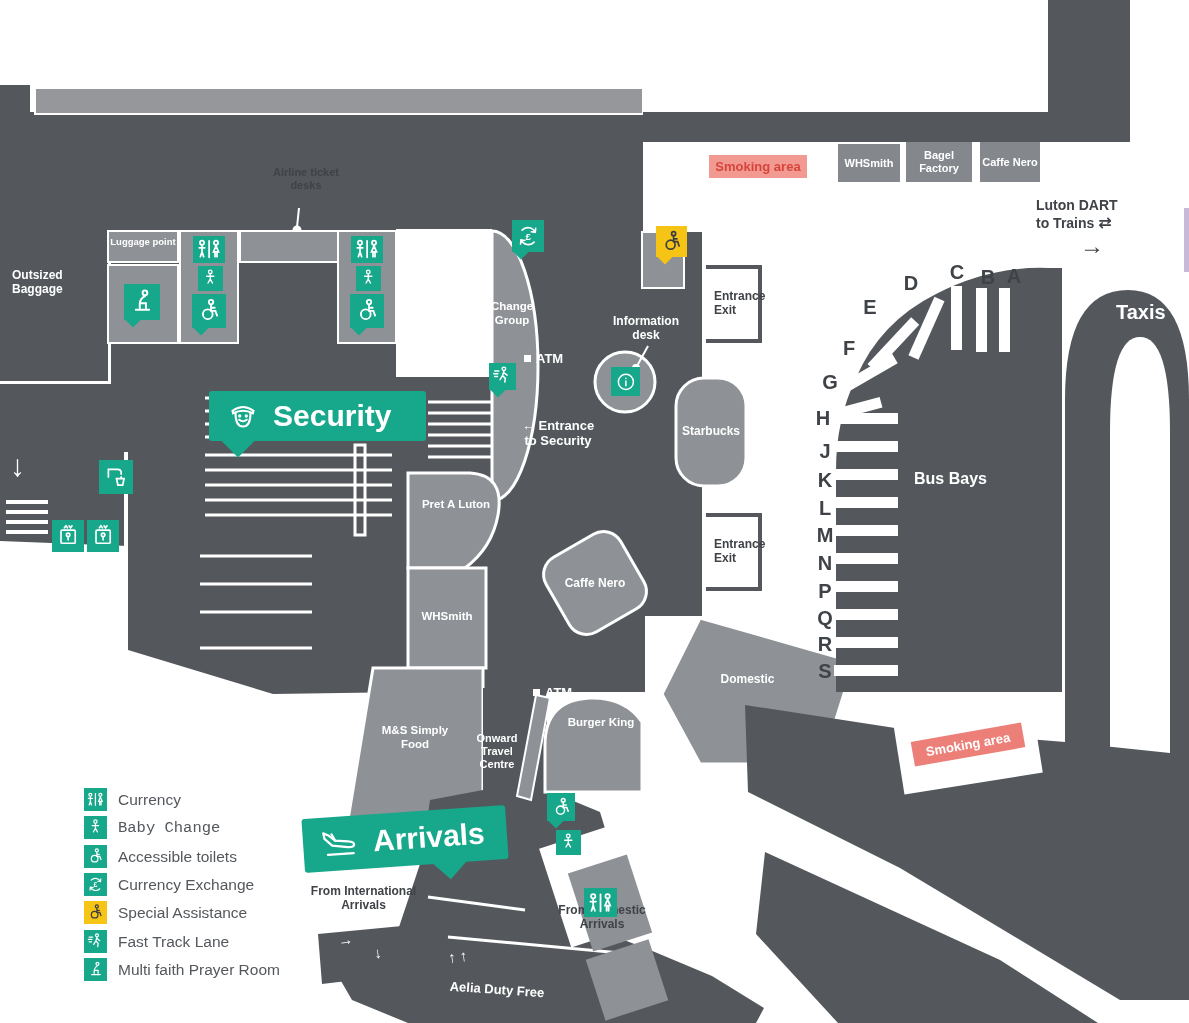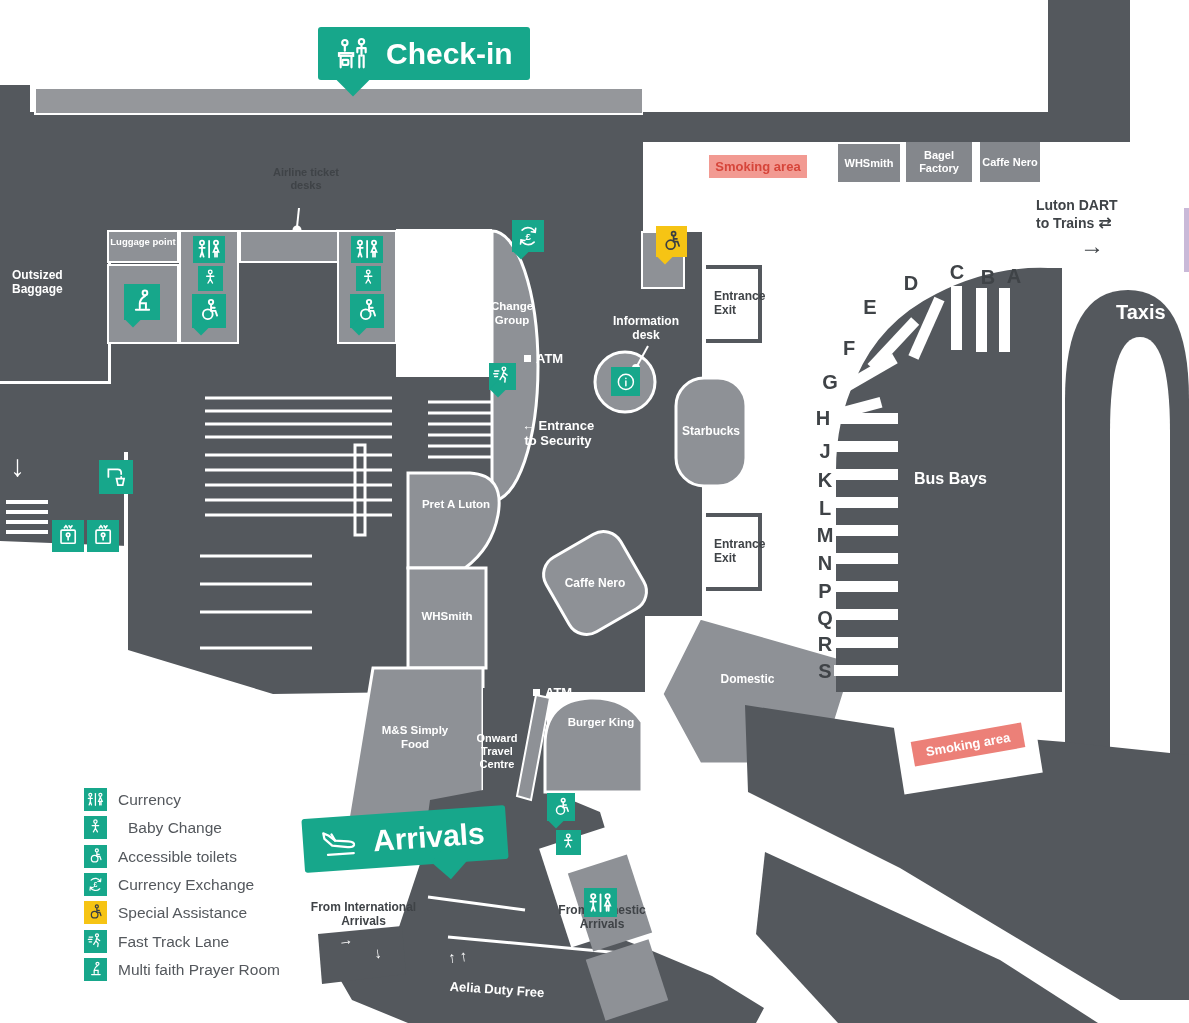--- a/index.html
+++ b/index.html
@@ -208,34 +208,32 @@
 
   <div class="grybox" style="left:107px;top:230px;width:72px;height:33px;">
     <div class="lbl w ctr" style="left:0;top:4px;width:68px;font-size:9.5px;">Luggage point</div>
   </div>
   <div class="grybox" style="left:107px;top:264px;width:72px;height:80px;"></div>
   <div class="grybox" style="left:179px;top:230px;width:60px;height:114px;"></div>
   <div class="grybox" style="left:239px;top:230px;width:100px;height:33px;"></div>
   <div class="grybox" style="left:337px;top:230px;width:60px;height:114px;"></div>
   <div class="grybox" style="left:641px;top:231px;width:44px;height:58px;"></div>
 
-  <div class="banner" style="left:318px;top:27px;width:180px;height:53px;font-size:30px;">
-    <svg width="40" height="34" viewBox="0 0 24 20" stroke="#fff" stroke-width="1.3" fill="none" stroke-linecap="round">
-      <circle cx="6.5" cy="3.2" r="1.6"></circle>
-        <path d="M4,9.5 H9 M6.5,4.8 V8"></path>
-      <rect x="3" y="9.5" width="8.5" height="1.6"></rect>
-        <path d="M4,11.1 V18 M10.5,11.1 V18"></path>
-      <rect x="5" y="13.5" width="3.6" height="3" rx="0.5"></rect>
-      <circle cx="16.5" cy="2.6" r="1.6"></circle>
-        <path d="M16.5,4.2 V11 M14,6.5 H19 M15.2,11 V18 M17.8,11 V18 M14,6.5 V9 M19,6.5 V9"></path>
+
+  <div class="banner" style="left:209px;top:391px;width:185px;height:50px;font-size:30px;">
+    <svg width="36" height="36" viewBox="0 0 24 24" stroke="#fff" stroke-width="1.4" fill="none" stroke-linecap="round">
+      <path d="M5,8.5 Q12,3.5 19,8.5 L18.6,10.2 Q12,6.8 5.4,10.2 Z"></path>
+      <path d="M7,10 Q7,19 12,19 Q17,19 17,10"></path>
+      <path d="M9.5,14.5 Q12,16.5 14.5,14.5"></path>
+      <circle cx="9.8" cy="12" r="0.4" fill="#fff"></circle>
+        <circle cx="14.2" cy="12" r="0.4" fill="#fff"></circle>
     </svg>
-    <span>Check-in</span>
-    <span class="btail" style="left:22px;"></span>
+    <span>Security</span>
+    <span class="btail" style="left:16px;"></span>
   </div>
-
 
   <div class="banner" style="left:303px;top:812px;width:172px;height:54px;font-size:30px;transform:rotate(-4deg);">
     <svg width="42" height="34" viewBox="0 0 26 20" stroke="#fff" stroke-width="1.4" fill="none" stroke-linecap="round" stroke-linejoin="round">
       <path d="M3,3 L6,4.5 L10,8 L18,9 Q22,9.6 21.5,11.5 Q21,13 17.5,12.5 L8,11 L3.5,6.5 Z"></path>
       <path d="M10,8 L8,4 M5,16.5 H21"></path>
     </svg>
     <span>Arrivals</span>
     <span class="btail" style="left:132px;"></span>
   </div>
 
@@ -249,21 +247,21 @@
   <div class="lbl d" style="left:714px;top:537px;width:54px;font-size:12px;">Entrance Exit</div>
   <div class="lbl w ctr" style="left:676px;top:424px;width:70px;font-size:12px;">Starbucks</div>
   <div class="lbl w ctr" style="left:514px;top:418px;width:88px;font-size:13px;">← Entrance to Security</div>
   <div class="lbl w ctr" style="left:418px;top:498px;width:76px;font-size:11.5px;">Pret A Luton</div>
   <div class="lbl w ctr" style="left:412px;top:610px;width:70px;font-size:11.5px;">WHSmith</div>
   <div class="lbl w ctr" style="left:556px;top:576px;width:78px;font-size:12px;">Caffe Nero</div>
   <div class="lbl w ctr" style="left:370px;top:724px;width:90px;font-size:11.5px;">M&amp;S Simply Food</div>
   <div class="lbl w ctr" style="left:466px;top:732px;width:62px;font-size:11px;">Onward Travel Centre</div>
   <div class="lbl w ctr" style="left:558px;top:716px;width:86px;font-size:11.5px;">Burger King</div>
   <div class="lbl w ctr" style="left:700px;top:672px;width:95px;font-size:12px;">Domestic</div>
-  <div class="lbl d ctr" style="left:306px;top:884px;width:115px;font-size:12px;margin-top:16px;">From International Arrivals</div>
+  <div class="lbl d ctr" style="left:306px;top:884px;width:115px;font-size:12px;">From International Arrivals</div>
   <div class="lbl d ctr" style="left:556px;top:903px;width:92px;font-size:12px;">From Domestic Arrivals</div>
   <div class="lbl w ctr" style="left:392px;top:982px;width:210px;font-size:13px;transform:rotate(4deg);">Aelia Duty Free</div>
   <div class="lbl w" style="left:914px;top:470px;font-size:16px;">Bus Bays</div>
   <div class="lbl w" style="left:1116px;top:301px;font-size:20px;">Taxis</div>
 
   <div class="lbl d" style="left:1036px;top:197px;width:97px;font-size:14px;">
     <span>Luton DART</span><br>
     <span>to Trains</span>
     <span style="font-size:16px;">⇄</span>
   </div>
@@ -397,21 +395,21 @@
         <svg viewBox="0 0 24 20">
           <use href="#i-toilets"></use>
         </svg>
       </div>
     <div class="legend-label" style="left:118px;top:791px;">Currency</div>
     <div class="tile" style="left:84px;top:816px;width:23px;height:23px;">
         <svg viewBox="0 0 24 24">
           <use href="#i-baby"></use>
         </svg>
       </div>
-    <div class="legend-label" style="left:128px;top:819px;">Baby Change</div>
+    <div class="legend-label" style="left:118px;top:819px;font-family:Liberation Mono, monospace;">Baby Change</div>
     <div class="tile" style="left:84px;top:845px;width:23px;height:23px;">
         <svg viewBox="0 0 24 24">
           <use href="#i-access"></use>
         </svg>
       </div>
     <div class="legend-label" style="left:118px;top:848px;">Accessible toilets</div>
     <div class="tile" style="left:84px;top:873px;width:23px;height:23px;">
         <svg viewBox="0 0 24 24">
           <use href="#i-currency"></use>
         </svg>

